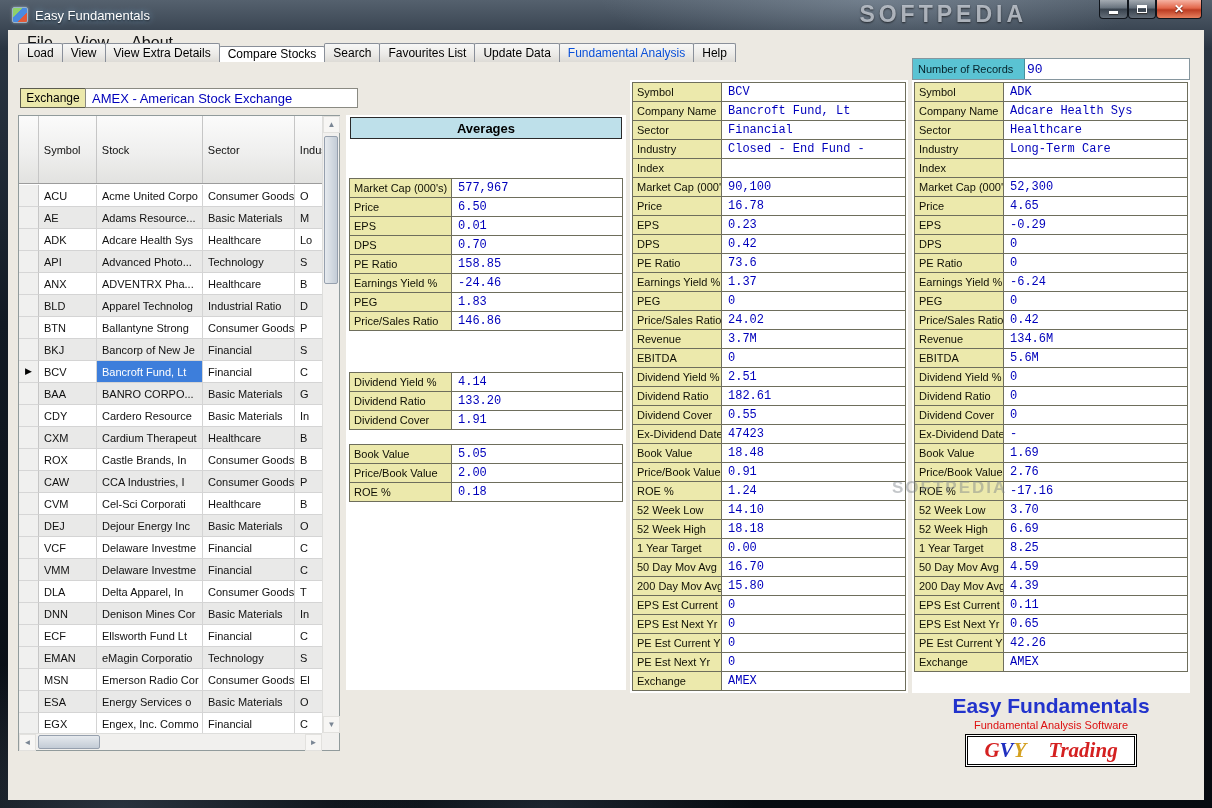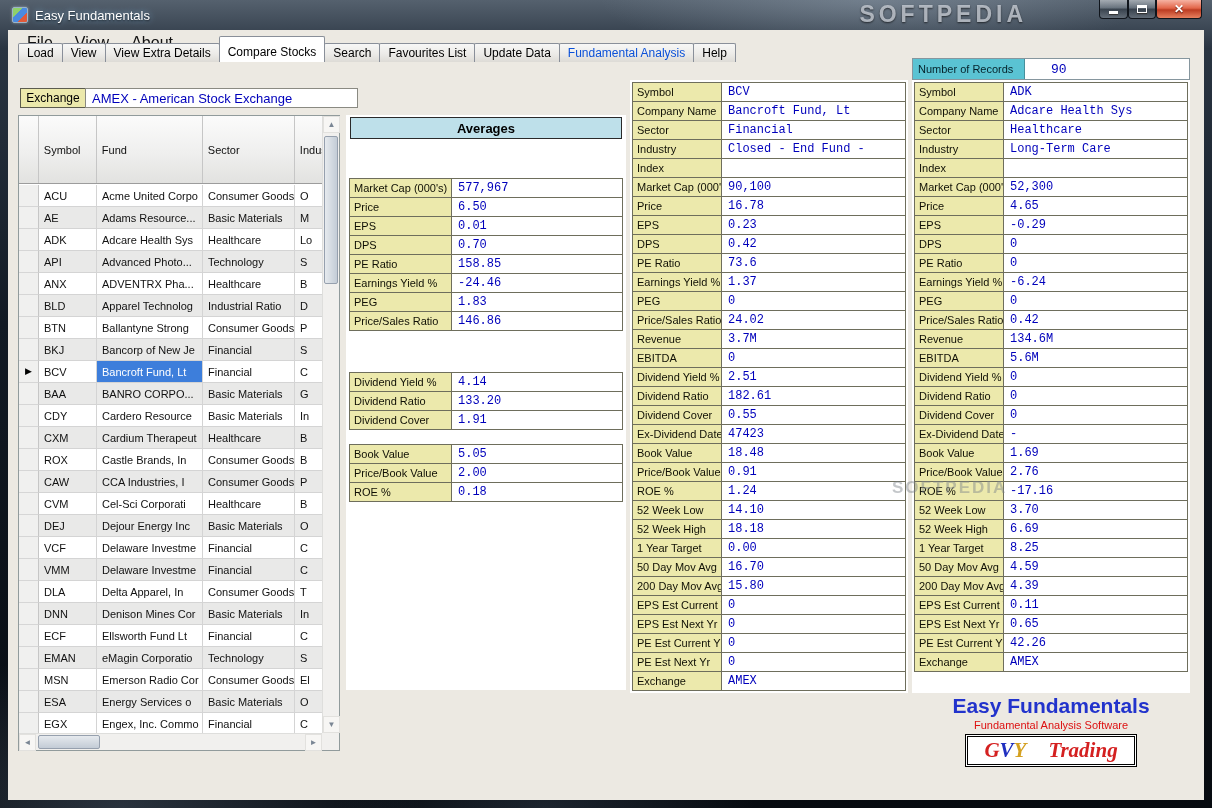--- a/index.html
+++ b/index.html
@@ -28,26 +28,26 @@
   .glyph-close{color:#fff;font-size:12px;font-weight:bold;text-shadow:0 1px 1px #5a0d00}
   
   .client{position:absolute;left:8px;top:30px;width:1196px;height:770px;background:#ece9e2}
   .menubar{position:absolute;left:0;top:0;width:100%;height:26px;display:flex;align-items:center;padding-left:8px}
   .menu-item{padding:4px 11px;font-size:16px;color:#111;cursor:default}
   
   .tabrow{position:absolute;left:10px;top:10px;height:22px;display:flex;align-items:flex-end}
   .tab{height:19px;padding:2px 8px 0;background:linear-gradient(#f7f7f6,#ecebe8 55%,#dddbd6);
     border:1px solid #898f99;border-bottom:none;border-radius:2px 2px 0 0;font-size:12px;white-space:nowrap}
   .tab + .tab{margin-left:-1px}
-  .tab.active{height:26px;padding-top:8px;background:#fff;position:relative;z-index:2}
+  .tab.active{height:16px;padding-top:0;background:#fff;position:relative;z-index:2}
   .tab.accent{color:#0a50d8}
   
   .records{position:absolute;left:904px;top:28px;width:278px;height:22px;background:#fff;border:1px solid #86969e;display:flex}
   .records-label{width:112px;background:#5ac3d3;border-right:1px solid #47909c;font-size:11px;display:flex;align-items:center;padding-left:5px;color:#05222a}
-  .records-value{flex:1;display:flex;align-items:center;padding-left:26px;font-family:"Liberation Mono",monospace;font-size:13px;color:#0000bb}
+  .records-value{flex:1;display:flex;align-items:center;padding-left:2px;font-family:"Liberation Mono",monospace;font-size:13px;color:#0000bb}
   
   .exch-label{position:absolute;left:12px;top:58px;width:66px;height:20px;background:#ece9ac;border:1px solid #5c5c4e;
     font-size:12px;display:flex;align-items:center;justify-content:center}
   .exch-value{position:absolute;left:77px;top:58px;width:273px;height:20px;background:#fff;border:1px solid #8a8a82;
     font-family:Liberation Sans, sans-serif;font-size:13px;color:#0000bb;display:flex;align-items:center;padding-left:6px;white-space:nowrap;overflow:hidden}
   
   .grid{position:absolute;left:10px;top:85px;width:322px;height:636px;background:#fff;border:1px solid #919b9c}
   .grid-header{display:flex;height:68px;background:linear-gradient(180deg,#fbfbfb,#efefee 55%,#e2e2e0);border-bottom:1px solid #9c9c9c}
   .corner{width:20px;border-right:1px solid #c6c6c6}
   .hcells{flex:1;display:flex}
@@ -159,21 +159,21 @@
 
     <div class="exch-label">Exchange</div>
     <div class="exch-value">AMEX - American Stock Exchange</div>
 
     <div class="grid">
       <div class="grid-header">
         <div class="corner"></div>
         <div class="hcells">
 
         <div>Symbol</div>
-            <div>Fund</div>
+            <div>Stock</div>
             <div>Sector</div>
             <div>Industry</div>
           </div>
       </div>
       <div class="grid-body">
 
           <div class="grid-row">
             <div class="row-selector"></div>
             <div class="gcell c-symbol">ACU</div>
             <div class="gcell c-name">Acme United Corpo</div>

